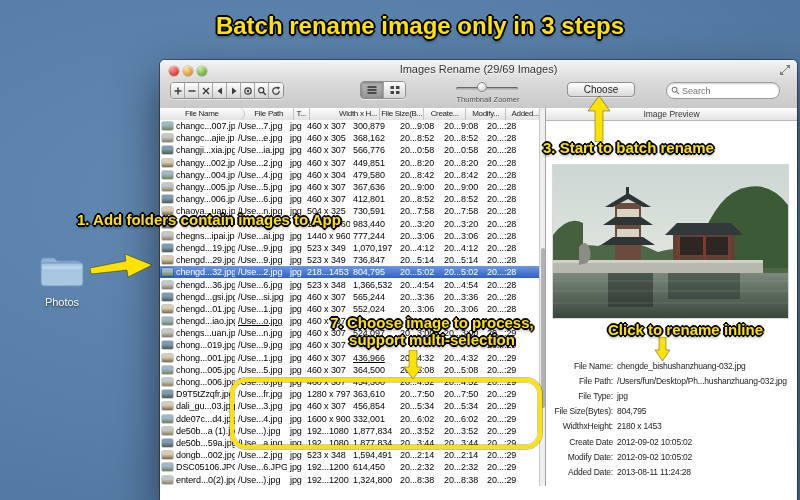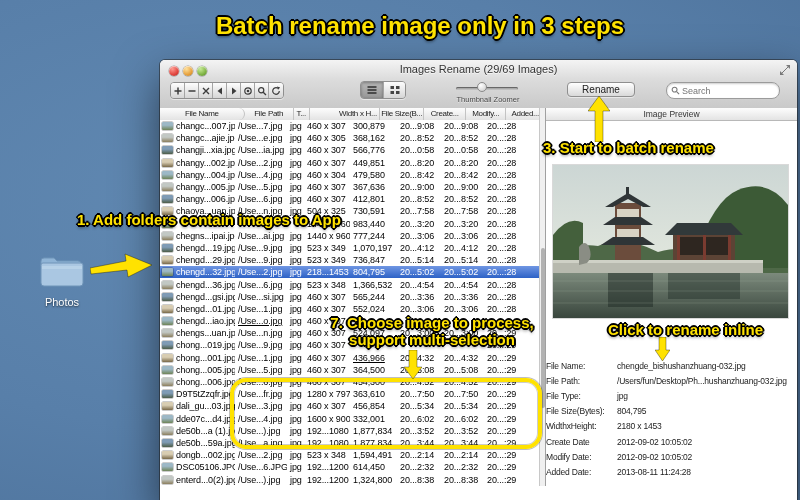--- a/index.html
+++ b/index.html
@@ -77,21 +77,21 @@
   .tv1{background:linear-gradient(#c2c8c4 40%,#8c7f5e);}
   .tv2{background:linear-gradient(#7f9bb5 40%,#4e5e48);}
   .tv3{background:linear-gradient(#d8cdb2 40%,#7a6a4a);}
   .vscroll{position:absolute;right:0;top:0;width:6px;height:378px;background:#f0f0f0;border-left:1px solid #c8c8c8;box-sizing:border-box;}
   .vthumb{position:absolute;left:0.5px;top:140px;width:4px;height:160px;border-radius:3px;background:#b2b2b2;}
   .right-pane{position:absolute;left:386px;top:0;width:251px;height:378px;}
   .phead{justify-content:center;font-size:8.5px;line-height:12px;color:#333;}
   .photo{position:absolute;left:7px;top:57px;width:235px;height:153px;box-shadow:0 0 0 1px rgba(0,0,0,.15);}
   .meta{position:absolute;left:0;top:250px;width:251px;}
   .mrow{display:flex;height:15.2px;align-items:center;font-size:8.5px;color:#1c1c1c;letter-spacing:-0.2px;}
-  .mlabel{width:67px;text-align:left;flex:0 0 auto;}
+  .mlabel{width:67px;text-align:right;flex:0 0 auto;}
   .mvalue{padding-left:4px;white-space:nowrap;overflow:hidden;width:176px;}
 </style>
 </head>
 <body>
 
 <div class="stage">
 
   <div class="folder">
     <svg width="46" height="36" viewBox="0 0 46 36">
       <path d="M2 7 q0-3 3-3 h10 l3 3 h21 q3 0 3 3 v2 H2 Z" fill="#8fb4d6" stroke="#6f94b8" stroke-width="1"></path>
@@ -171,21 +171,21 @@
             <rect x="1.5" y="6" width="3.5" height="3" fill="#444"></rect>
               <rect x="7" y="6" width="3.5" height="3" fill="#444"></rect>
           </svg>
         </button>
       </div>
 
       <div class="slider-track"></div>
       <div class="slider-knob"></div>
       <div class="slider-label">Thumbnail Zoomer</div>
 
-      <button class="rename-btn">Rename</button>
+      <button class="rename-btn">Choose</button>
 
       <div class="search">
         <svg width="9" height="9" viewBox="0 0 10 10">
           <circle cx="4" cy="4" r="2.7" fill="none" stroke="#777" stroke-width="1.2"></circle>
           <path d="M6.2 6.2 L9 9" stroke="#777" stroke-width="1.3"></path>
         </svg>
         <input type="text" placeholder="Search" style="">
       </div>
     </div>
 

